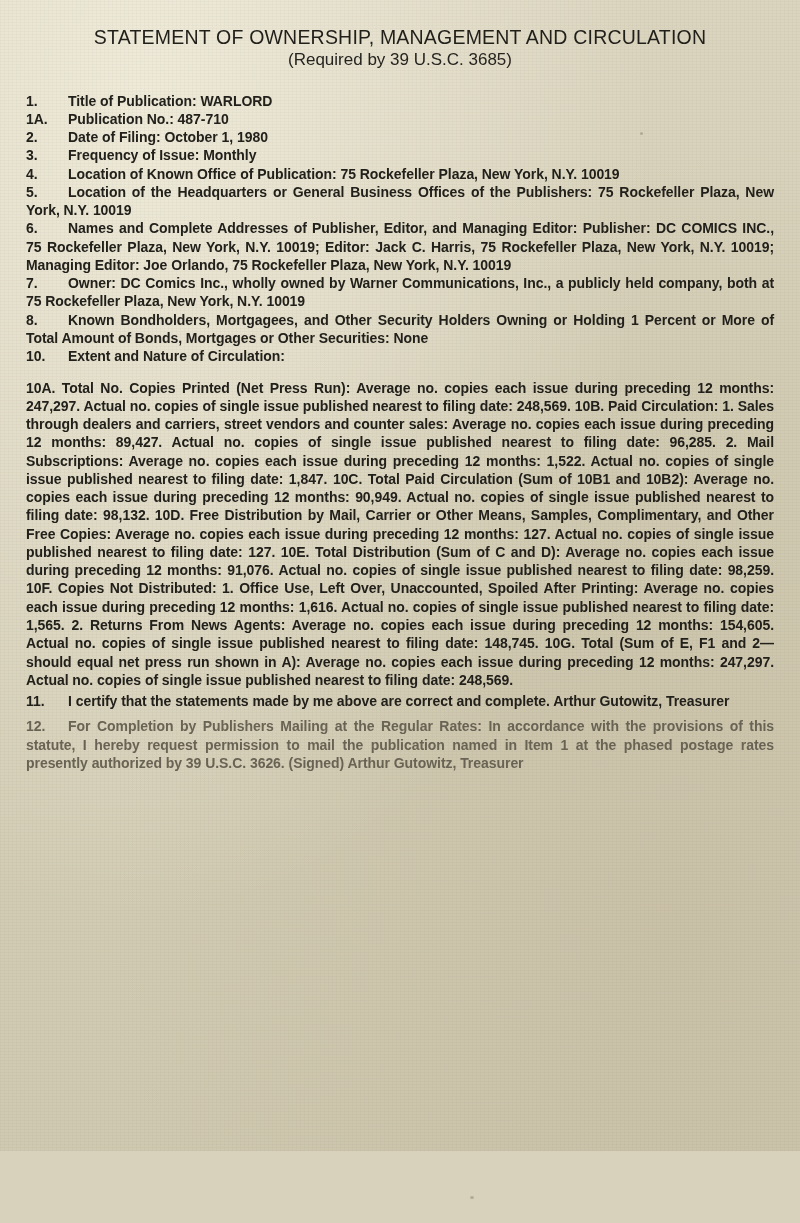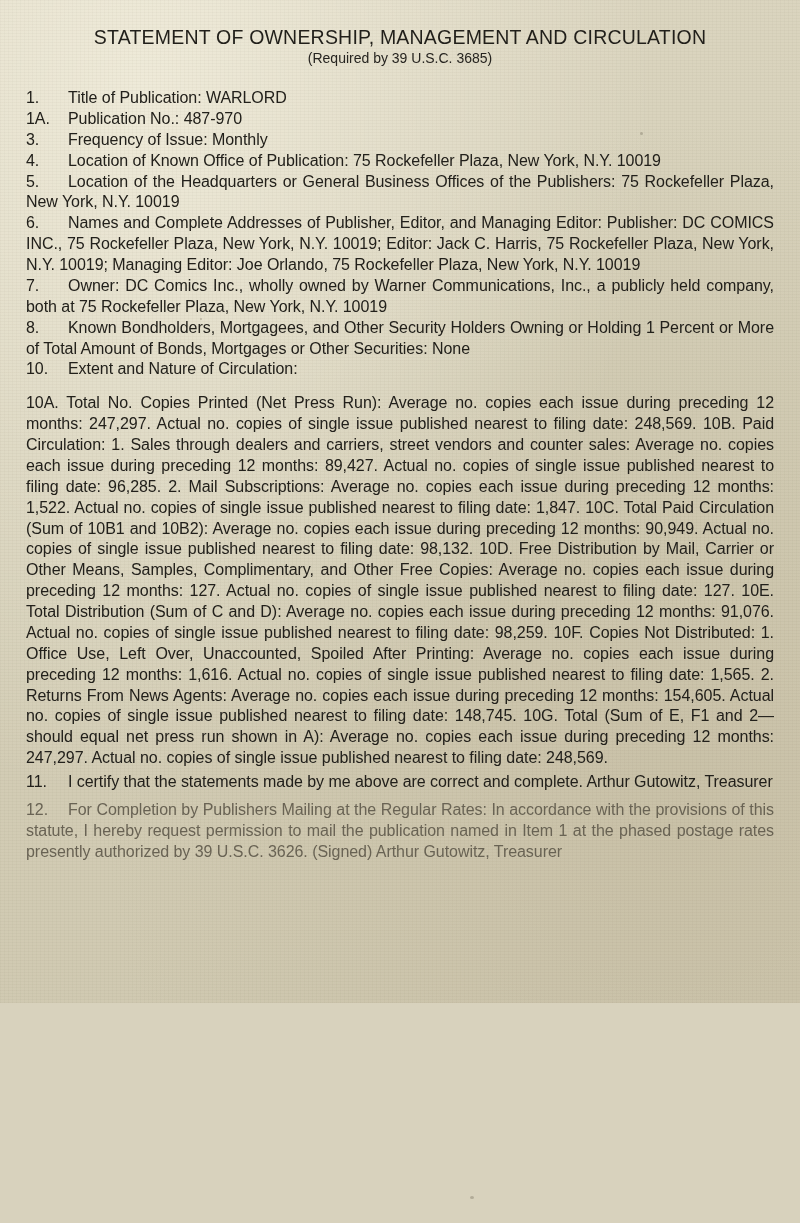--- a/index.html
+++ b/index.html
@@ -11,21 +11,21 @@
     height: 1223px;
     background: #d8d2bd;
     font-family: "Liberation Sans", sans-serif;
     color: #1d1c18;
     overflow: hidden;
   }
   
   .page {
     position: relative;
     width: 800px;
-    height: 1003px;
+    height: 1151px;
     box-sizing: border-box;
     padding: 26px 26px 8px 26px;
     background:
       radial-gradient(ellipse at 18% 10%, rgba(255,252,238,0.55) 0%, rgba(255,252,238,0) 55%),
       radial-gradient(ellipse at 85% 80%, rgba(188,178,150,0.40) 0%, rgba(188,178,150,0) 60%),
       linear-gradient(170deg, #ddd7c2 0%, #d5cfb8 40%, #cfc8b0 100%);
   }
   .page::after {
     content: "";
     position: absolute;
@@ -41,33 +41,34 @@
     text-align: center;
     font-size: 19.5px;
     letter-spacing: 0.2px;
     line-height: 1.18;
     color: #211f1a;
     margin: 0 0 1px 0;
     font-weight: 400;
   }
   .doc-subtitle {
     text-align: center;
-    font-size: 14px;
+    font-size: 17px;
     line-height: 1.15;
     color: #262420;
     margin: 0 0 22px 0;
     font-weight: 400;
   }
   .body-text {
-    font-size: 16px;
+    font-size: 14px;
     line-height: 1.305;
     text-align: justify;
     text-justify: inter-word;
     color: #22201b;
     letter-spacing: -0.05px;
+    font-weight: bold;
   }
   .numbered {
     display: block;
     text-indent: 0;
   }
   .lbl {
     display: inline-block;
     min-width: 42px;
   }
   
@@ -110,23 +111,26 @@
   <h1 class="doc-title">STATEMENT OF OWNERSHIP, MANAGEMENT AND CIRCULATION</h1>
   <div class="doc-subtitle">(Required by 39 U.S.C. 3685)</div>
 
   <div class="body-text top-list">
 
     <div class="numbered">
       <span class="lbl">1.</span><span class="wrap">Title of Publication: WARLORD</span>
     </div>
 
     <div class="numbered">
-      <span class="lbl">1A.</span><span class="wrap">Publication No.: 487-970</span>
+      <span class="lbl">1A.</span><span class="wrap">Publication No.: 487-710</span>
     </div>
 
+    <div class="numbered">
+      <span class="lbl">2.</span><span class="wrap">Date of Filing: October 1, 1980</span>
+    </div>
 
     <div class="numbered">
       <span class="lbl">3.</span><span class="wrap">Frequency of Issue: Monthly</span>
     </div>
 
 
 
     <div class="hang">
       <span class="lbl">4.</span><span>Location of Known Office of Publication: 75 Rockefeller Plaza, New York, N.Y. 10019</span>
     </div>

